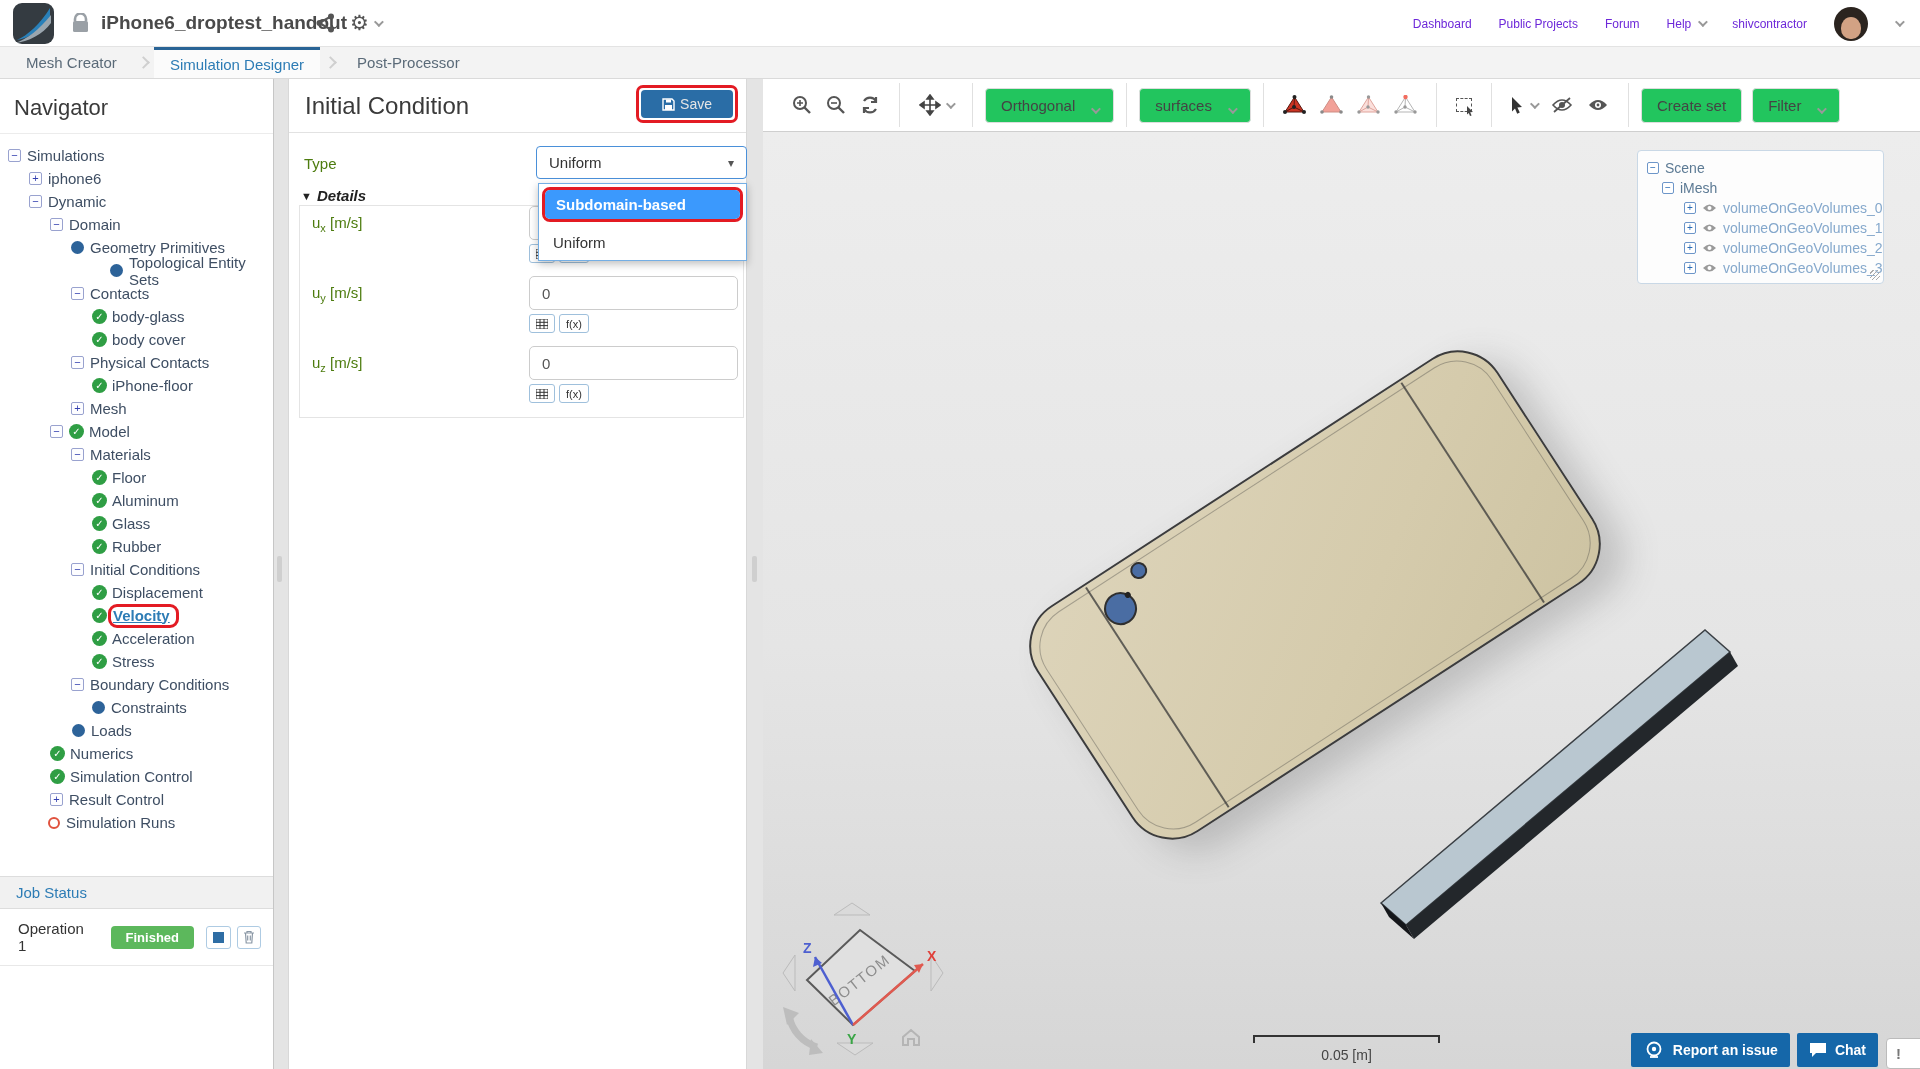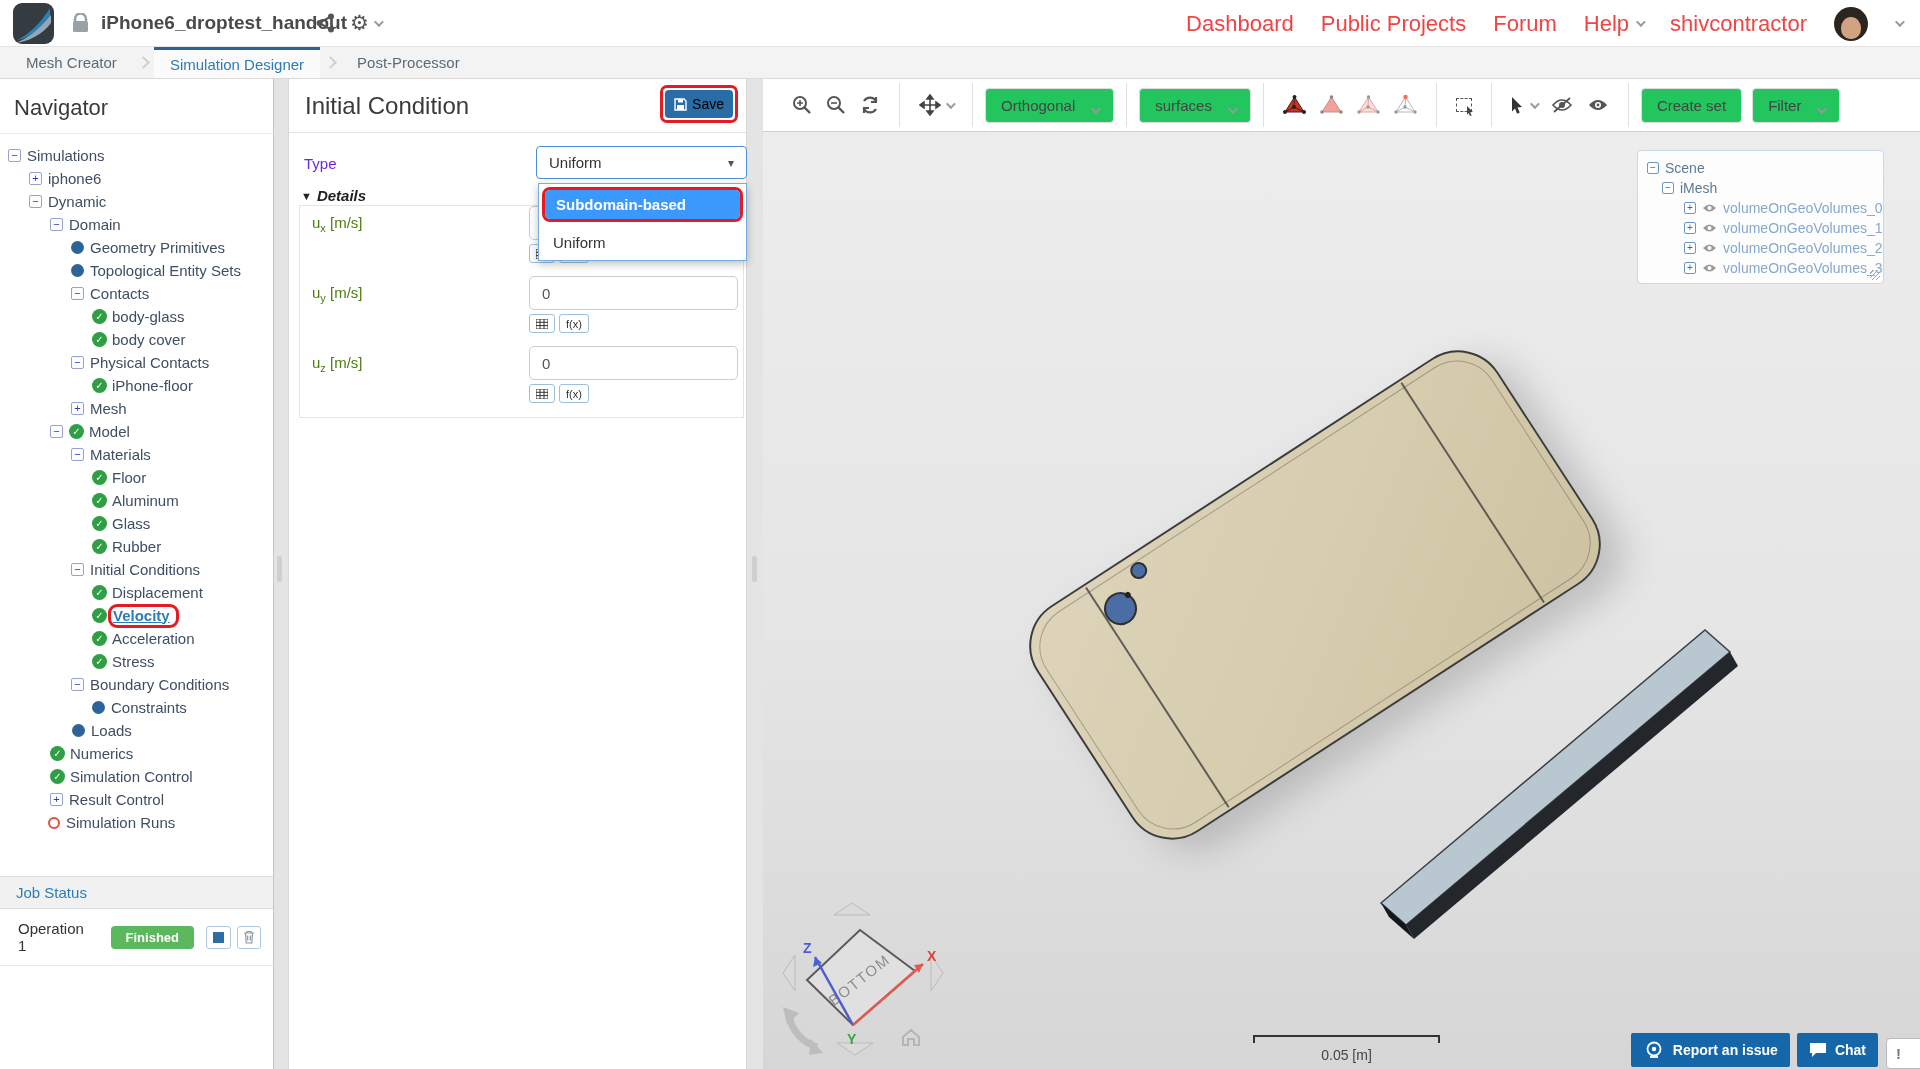--- a/index.html
+++ b/index.html
@@ -13,21 +13,21 @@
   .logo { position:absolute; left:13px; top:3px; width:41px; height:41px; border-radius:9px;
           background:#343b41; overflow:hidden; }
   .lock { position:absolute; left:72px; top:13px; }
   .proj-title { position:absolute; left:101px; top:12px; font-size:19px; font-weight:bold; color:#4a4a4a; }
   .share-ic { position:absolute; left:316px; top:13px; }
   .gear-wrap { position:absolute; left:350px; top:8px; display:flex; align-items:center; gap:5px; }
   .gear { font-size:21px; color:#555; line-height:30px; }
   .chev { display:inline-block; width:7px; height:7px; border-right:2px solid #999;
           border-bottom:2px solid #999; transform:rotate(45deg) translateY(-2px); }
   .hnav { position:absolute; right:18px; top:0; height:47px; display:flex; align-items:center; gap:27px;
-          font-size:22px; color:#ef4444; }
+          font-size:12px; color:#6d28d9; }
   .hnav .navitem { cursor:pointer; display:flex; align-items:center; gap:7px; }
   .avatar { width:34px; height:34px; border-radius:50%; background:#2b241f; position:relative; overflow:hidden; }
   .avatar::after { content:""; position:absolute; left:7px; top:10px; width:20px; height:22px;
                    border-radius:50% 50% 45% 45%; background:#d2a284; }
 
   
   .tabbar { position:absolute; left:0; top:47px; width:1920px; height:32px; background:#f3f3f3;
             border-bottom:1px solid #dadada; display:flex; align-items:stretch; padding-left:10px; z-index:29;}
   .tab { display:flex; align-items:center; padding:0 16px; font-size:15px; color:#5a6a78; cursor:pointer; }
   .tab.active { color:#2d7cb5; border-top:3px solid #2a6496; background:#fbfbfb; }
@@ -60,24 +60,24 @@
   .js-btn { width:27px; height:23px; background:#fff; border:1px solid #aecbe3; border-radius:3px;
             margin-left:6px; display:flex; align-items:center; justify-content:center; cursor:pointer; }
   .stop-sq { width:11px; height:11px; background:#2e6da4; }
 
   
   .cpanel { position:absolute; left:288px; top:79px; width:459px; height:990px; background:#fff;
             border-left:1px solid #d8d8d8; border-right:1px solid #d8d8d8; }
   .cp-head { position:relative; height:54px; border-bottom:1px solid #e2e2e2; }
   .cp-title { position:absolute; left:16px; top:13px; font-size:24px; color:#3a3a3a; }
   .save-ann { position:absolute; right:8px; top:6px; border:3px solid #e31b23; border-radius:7px; padding:2px; }
-  .save-btn { background:#2a6da6; color:#000000; font-size:14px; border:none; border-radius:4px;
-              padding:6px 9px; display:flex; align-items:center; gap:5px; cursor:pointer; }
+  .save-btn { background:#2a6da6; color:#e5e5e5; font-size:14px; border:none; border-radius:4px;
+              padding:6px 21px; display:flex; align-items:center; gap:5px; cursor:pointer; }
   .cp-form { position:relative; }
-  .type-label { position:absolute; left:15px; top:22px; font-size:15px; color:#6d28d9; }
+  .type-label { position:absolute; left:15px; top:22px; font-size:15px; color:#4d7c0f; }
   .type-select { position:absolute; left:247px; top:13px; width:211px; height:33px; background:#fff;
                  border:1px solid #4a90d9; border-radius:4px; font-size:15px; color:#333;
                  display:flex; align-items:center; padding:0 12px; cursor:pointer; }
   .type-caret { margin-left:auto; color:#555; font-size:12px; }
   .ddlist { position:absolute; left:249px; top:50px; width:209px; background:#fff; z-index:50;
             border:1px solid #74aee4; box-shadow:0 3px 8px rgba(0,0,0,.25); }
   .opt-ann { margin:3px; border:3px solid #e31b23; border-radius:8px; }
   .opt-hl { background:#3b99fd; color:#fff; font-weight:bold; font-size:15px; border-radius:5px;
             padding:6px 11px; cursor:pointer; }
   .opt { padding:9px 14px; font-size:15px; color:#333; cursor:pointer; }
@@ -216,21 +216,21 @@
           <span class="tlabel">Dynamic</span>
         </div>
         <div class="trow" style="padding-left:50px">
           <span class="tbox">−</span>
           <span class="tlabel">Domain</span>
         </div>
         <div class="trow" style="padding-left:71px">
           <span class="tdot"></span>
           <span class="tlabel">Geometry Primitives</span>
         </div>
-        <div class="trow" style="padding-left:71px">
+        <div class="trow" style="padding-left:110px">
           <span class="tdot"></span>
           <span class="tlabel">Topological Entity Sets</span>
         </div>
         <div class="trow" style="padding-left:71px">
           <span class="tbox">−</span>
           <span class="tlabel">Contacts</span>
         </div>
         <div class="trow" style="padding-left:92px">
           <span class="tcheck">✓</span>
           <span class="tlabel">body-glass</span>

